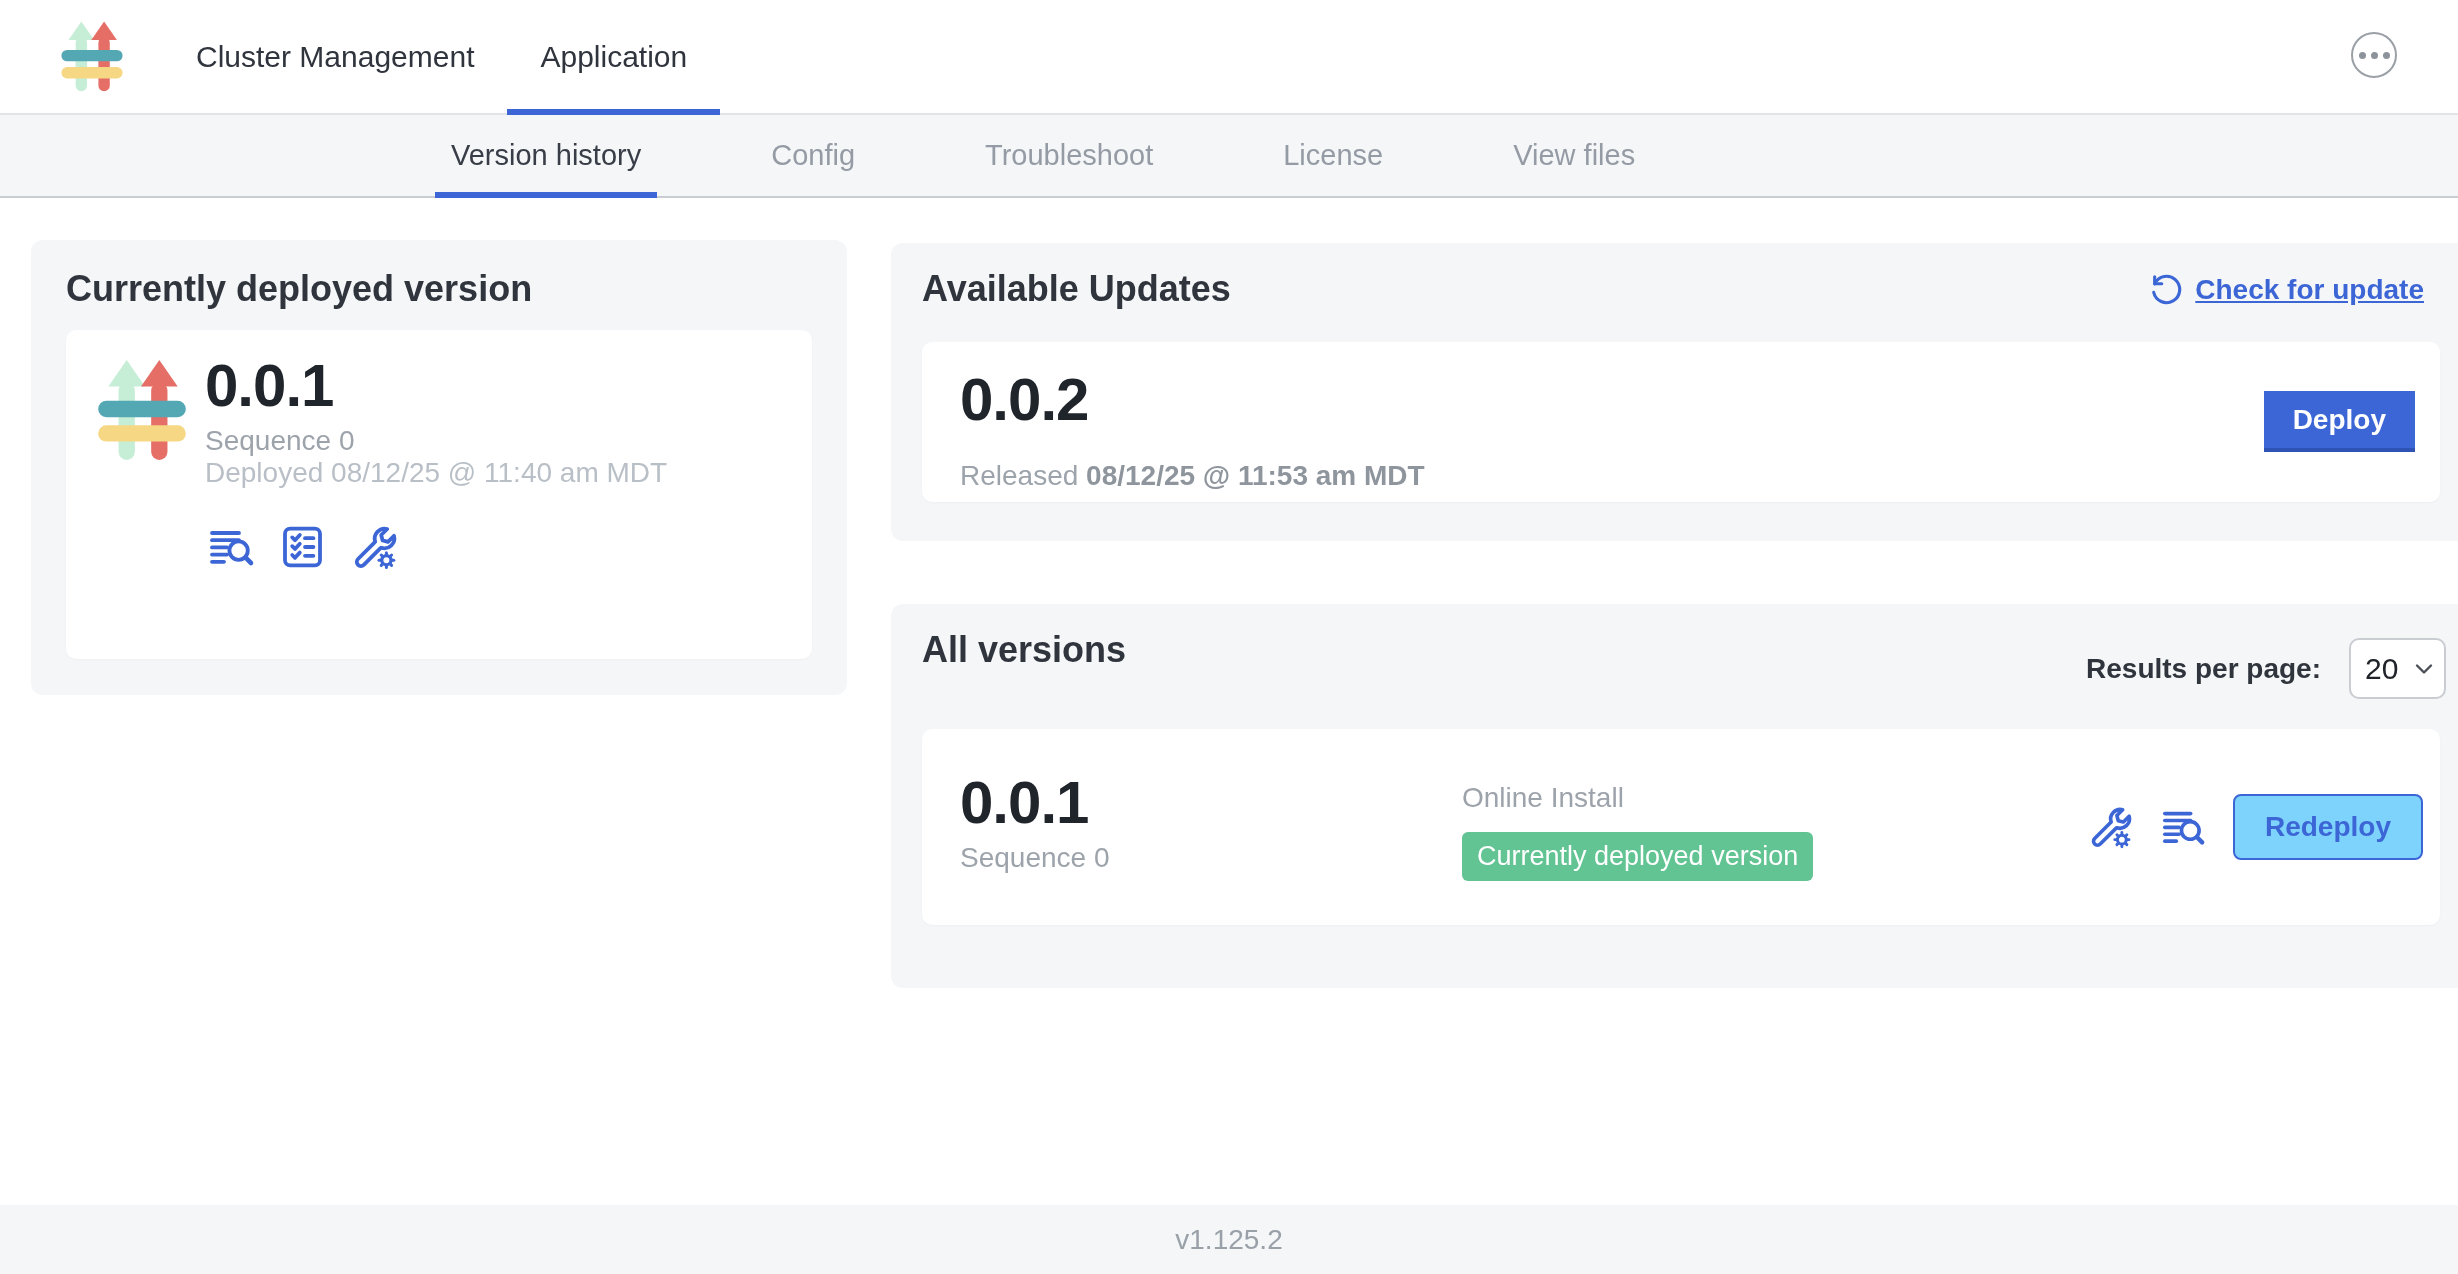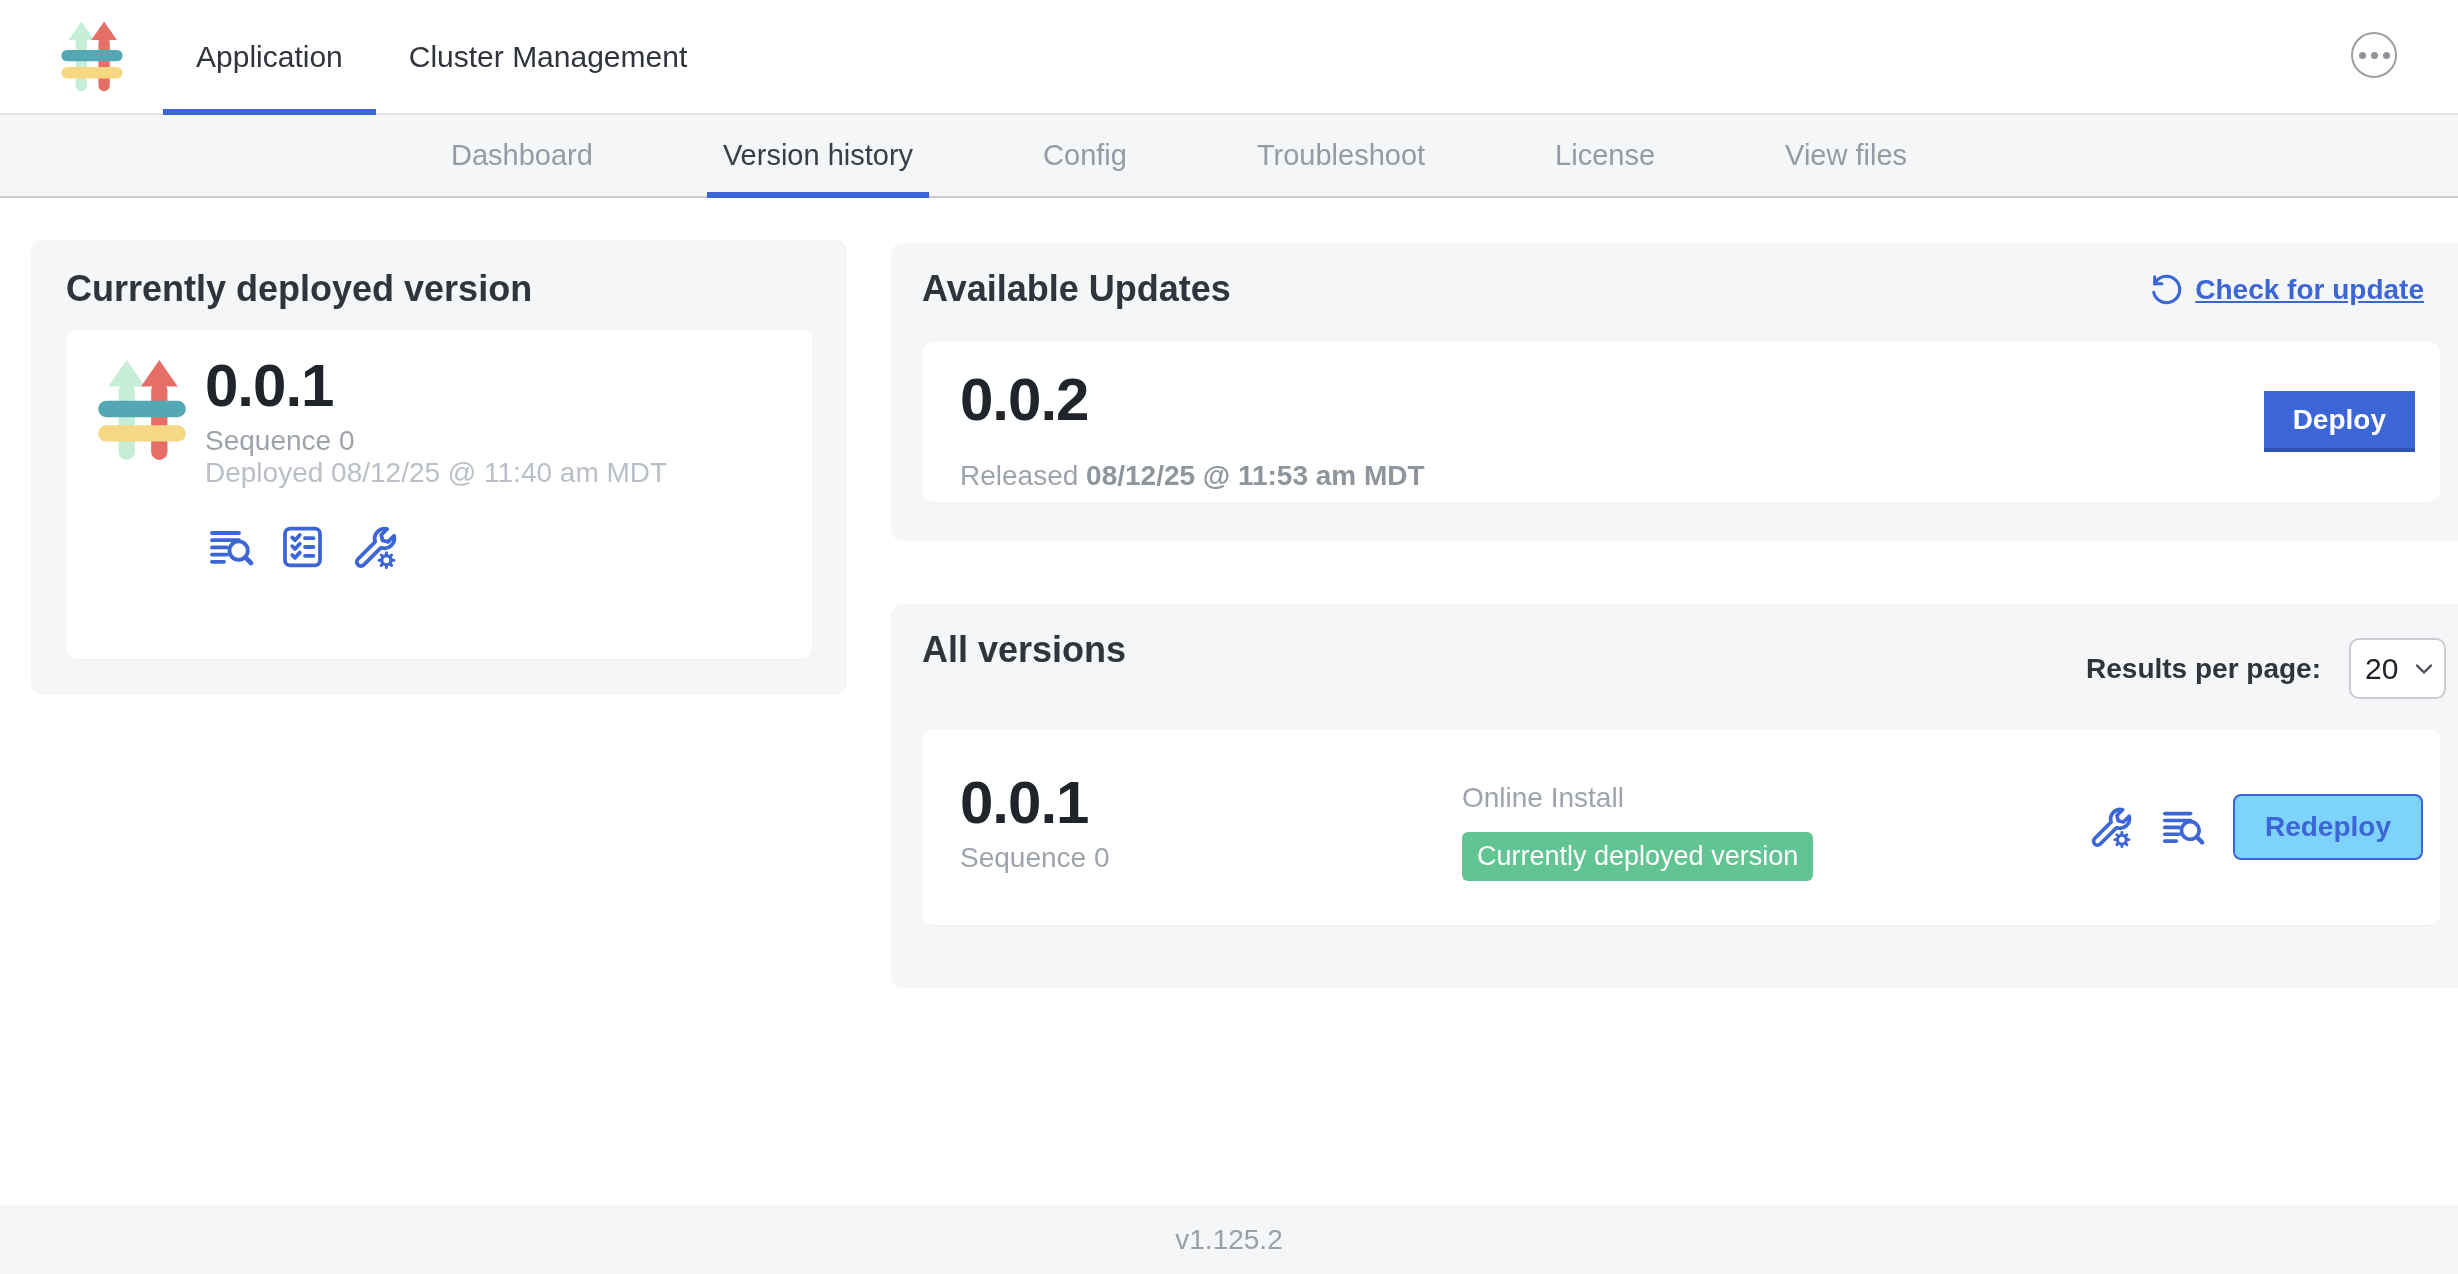--- a/index.html
+++ b/index.html
@@ -79,39 +79,36 @@
 <div class="header">
   <svg class="logo" width="64" height="76" viewBox="0 0 90 105">
     <polygon points="12,30 48,30 30,4" fill="#c6eed6"></polygon>
     <rect x="22" y="26" width="16" height="76" rx="8" fill="#c6eed6"></rect>
     <polygon points="44,30 80,30 62,4" fill="#e56e66"></polygon>
     <rect x="54" y="26" width="16" height="76" rx="8" fill="#e56e66"></rect>
     <rect x="2" y="44" width="86" height="16" rx="8" fill="#53a8b3"></rect>
     <rect x="2" y="68" width="86" height="16" rx="8" fill="#f5d784"></rect>
   </svg>
   <div class="header-tabs">
+    <div class="header-tab">
+      <span>Cluster Management</span>
+    </div>
     <div class="header-tab active">
       <span>Application</span>
-    </div>
-    <div class="header-tab">
-      <span>Cluster Management</span>
     </div>
   </div>
   <button class="ellipsis-btn">
     <span class="dot"></span>
     <span class="dot"></span>
     <span class="dot"></span>
   </button>
 </div>
 
 <div class="subnav">
   <div class="subnav-tabs">
-    <div class="subnav-tab">
-        <span>Dashboard</span>
-      </div>
     <div class="subnav-tab active">
         <span>Version history</span>
       </div>
     <div class="subnav-tab">
         <span>Config</span>
       </div>
     <div class="subnav-tab">
         <span>Troubleshoot</span>
       </div>
     <div class="subnav-tab">

